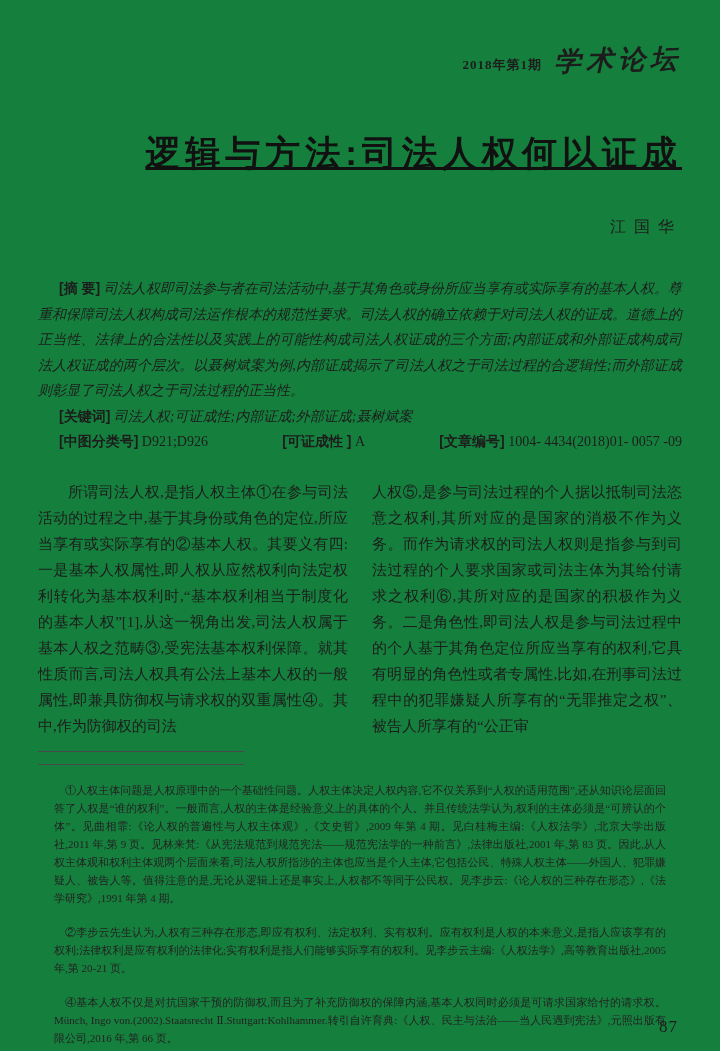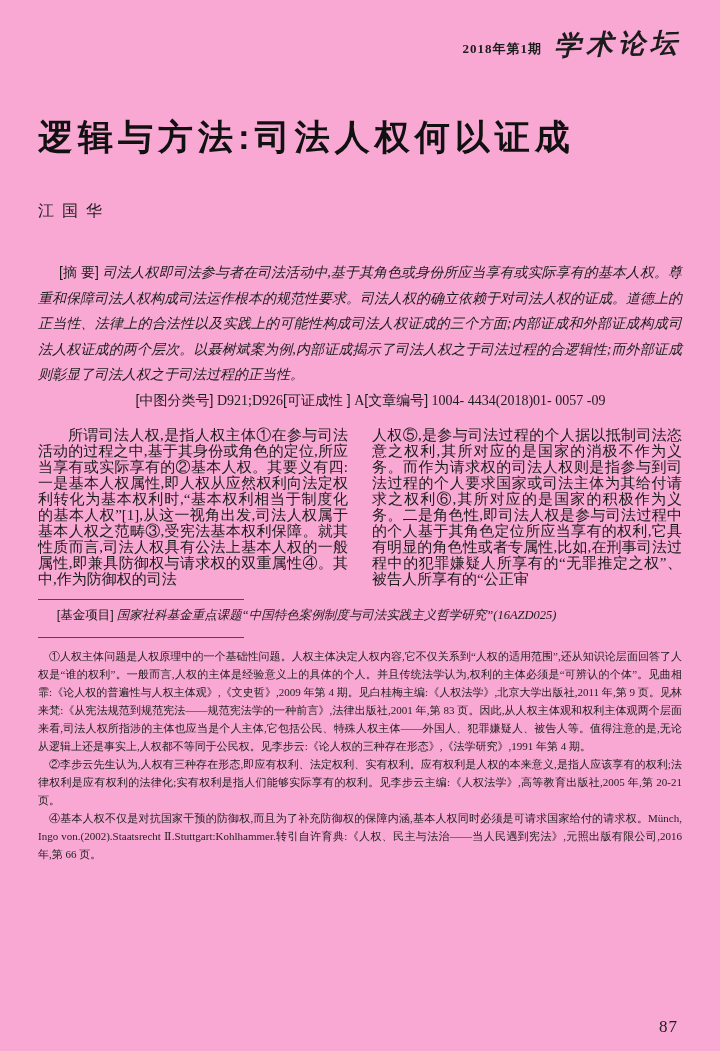--- a/index.html
+++ b/index.html
@@ -1,81 +1,81 @@
 <!DOCTYPE html>
 <html><head>
 <meta charset="utf-8">
 <style>
   html,body{margin:0;padding:0;background:#e9e9e7;}
   .page{
     position:relative;width:720px;height:1051px;margin:0 auto;
-    background:#f9a8d4;color:#1c1c1c;overflow:hidden;box-sizing:border-box;
-    padding:0 38px;font-family:"Liberation Serif","DejaVu Serif",serif;
+    background:#15803d;color:#1c1c1c;overflow:hidden;box-sizing:border-box;
+    padding:16px 38px;font-family:"Liberation Serif","DejaVu Serif",serif;
   }
   
   .hdr{padding-top:26px;height:44px;display:flex;justify-content:flex-end;align-items:baseline;gap:12px;}
   .hdr .issue{font-size:13px;font-weight:bold;letter-spacing:1px;}
   .hdr .journal{font-size:27px;font-weight:bold;font-style:italic;letter-spacing:5px;transform:rotate(-1.5deg);font-family:"DejaVu Serif",serif;}
   
-  .title{margin:44px 0 0;text-align:left;font-family:"Liberation Sans","DejaVu Sans",sans-serif;
-         font-weight:900;font-size:35px;letter-spacing:5px;color:#111;}
-  .author{margin-top:40px;text-align:left;font-size:16px;letter-spacing:8px;}
+  .title{margin:44px 0 0;text-align:right;font-family:"Liberation Sans","DejaVu Sans",sans-serif;
+         font-weight:900;font-size:35px;letter-spacing:5px;color:#111;text-decoration:underline;}
+  .author{margin-top:40px;text-align:right;font-size:16px;letter-spacing:8px;}
   
   .meta{margin-top:38px;font-size:14px;line-height:25.5px;text-align:justify;}
   .meta p{margin:0;text-indent:1.5em;}
-  .lbl{font-family:"Liberation Sans","DejaVu Sans",sans-serif;font-weight:normal;font-style:normal;}
+  .lbl{font-family:"Liberation Sans","DejaVu Sans",sans-serif;font-weight:bold;font-style:normal;}
   .kai{font-style:italic;}
-  .clc-row{display:flex;justify-content:center;text-indent:0;padding-left:1.5em;}
+  .clc-row{display:flex;justify-content:space-between;text-indent:0;padding-left:1.5em;}
   
-  .columns{display:flex;gap:24px;margin-top:14px;font-size:15px;line-height:16px;text-align:justify;justify-content:space-between;}
+  .columns{display:flex;gap:24px;margin-top:24px;font-size:15px;line-height:26px;text-align:justify;justify-content:space-between;}
   .col{flex:1;margin:0;}
   .col.first{text-indent:2em;}
   
   .rule{width:206px;height:0;border-top:1.2px solid #4a4a4a;margin-top:12px;}
   .fund{margin:5px 0 4px;font-size:12.5px;line-height:20px;text-indent:1.5em;}
   
   .footnotes{margin-top:9px;font-size:11px;line-height:18px;text-align:justify;color:#222;}
-  .footnotes p{margin:0;text-indent:1em;}
+  .footnotes p{margin:16px;text-indent:1em;}
   
   .pageno{position:absolute;right:42px;bottom:14px;font-size:17px;letter-spacing:1px;}
 </style>
 </head>
 <body>
 
 <div class="page">
 
   <div class="hdr">
     <span class="issue">2018年第1期</span>
     <span class="journal">学术论坛</span>
   </div>
 
   <h1 class="title">逻辑与方法:司法人权何以证成</h1>
   <div class="author">江国华</div>
 
   <div class="meta">
     <p class="kai"><span class="lbl">[摘 要]</span>
       <span>司法人权即司法参与者在司法活动中,基于其角色或身份所应当享有或实际享有的基本人权。尊重和保障司法人权构成司法运作根本的规范性要求。司法人权的确立依赖于对司法人权的证成。道德上的正当性、法律上的合法性以及实践上的可能性构成司法人权证成的三个方面;内部证成和外部证成构成司法人权证成的两个层次。以聂树斌案为例,内部证成揭示了司法人权之于司法过程的合逻辑性;而外部证成则彰显了司法人权之于司法过程的正当性。</span></p>
+    <p><span class="lbl">[关键词]</span>
+      <span class="kai">司法人权;可证成性;内部证成;外部证成;聂树斌案</span></p>
     <div class="clc-row">
       <span><span class="lbl">[中图分类号]</span>
         <span>D921;D926</span></span>
       <span><span class="lbl">[可证成性 ]</span>
         <span>A</span></span>
       <span><span class="lbl">[文章编号]</span>
         <span>1004- 4434(2018)01- 0057 -09</span></span>
     </div>
   </div>
 
   <div class="columns">
     <p class="col first">所谓司法人权,是指人权主体①在参与司法活动的过程之中,基于其身份或角色的定位,所应当享有或实际享有的②基本人权。其要义有四:一是基本人权属性,即人权从应然权利向法定权利转化为基本权利时,“基本权利相当于制度化的基本人权”[1],从这一视角出发,司法人权属于基本人权之范畴③,受宪法基本权利保障。就其性质而言,司法人权具有公法上基本人权的一般属性,即兼具防御权与请求权的双重属性④。其中,作为防御权的司法</p>
     <p class="col">人权⑤,是参与司法过程的个人据以抵制司法恣意之权利,其所对应的是国家的消极不作为义务。而作为请求权的司法人权则是指参与到司法过程的个人要求国家或司法主体为其给付请求之权利⑥,其所对应的是国家的积极作为义务。二是角色性,即司法人权是参与司法过程中的个人基于其角色定位所应当享有的权利,它具有明显的角色性或者专属性,比如,在刑事司法过程中的犯罪嫌疑人所享有的“无罪推定之权”、被告人所享有的“公正审</p>
   </div>
 
   <div class="rule"></div>
-  <p class="fund"><span class="lbl">[基金项目]</span>
-    <span class="kai">国家社科基金重点课题“中国特色案例制度与司法实践主义哲学研究”(16AZD025)</span></p>
   <div class="rule"></div>
 
   <div class="footnotes">
     <p>①人权主体问题是人权原理中的一个基础性问题。人权主体决定人权内容,它不仅关系到“人权的适用范围”,还从知识论层面回答了人权是“谁的权利”。一般而言,人权的主体是经验意义上的具体的个人。并且传统法学认为,权利的主体必须是“可辨认的个体”。见曲相霏:《论人权的普遍性与人权主体观》,《文史哲》,2009 年第 4 期。见白桂梅主编:《人权法学》,北京大学出版社,2011 年,第 9 页。见林来梵:《从宪法规范到规范宪法——规范宪法学的一种前言》,法律出版社,2001 年,第 83 页。因此,从人权主体观和权利主体观两个层面来看,司法人权所指涉的主体也应当是个人主体,它包括公民、特殊人权主体——外国人、犯罪嫌疑人、被告人等。值得注意的是,无论从逻辑上还是事实上,人权都不等同于公民权。见李步云:《论人权的三种存在形态》,《法学研究》,1991 年第 4 期。</p>
     <p>②李步云先生认为,人权有三种存在形态,即应有权利、法定权利、实有权利。应有权利是人权的本来意义,是指人应该享有的权利;法律权利是应有权利的法律化;实有权利是指人们能够实际享有的权利。见李步云主编:《人权法学》,高等教育出版社,2005 年,第 20-21 页。</p>
     <p>④基本人权不仅是对抗国家干预的防御权,而且为了补充防御权的保障内涵,基本人权同时必须是可请求国家给付的请求权。Münch, Ingo von.(2002).Staatsrecht Ⅱ.Stuttgart:Kohlhammer.转引自许育典:《人权、民主与法治——当人民遇到宪法》,元照出版有限公司,2016 年,第 66 页。</p>
 
   </div>
 
   <div class="pageno">87</div>

